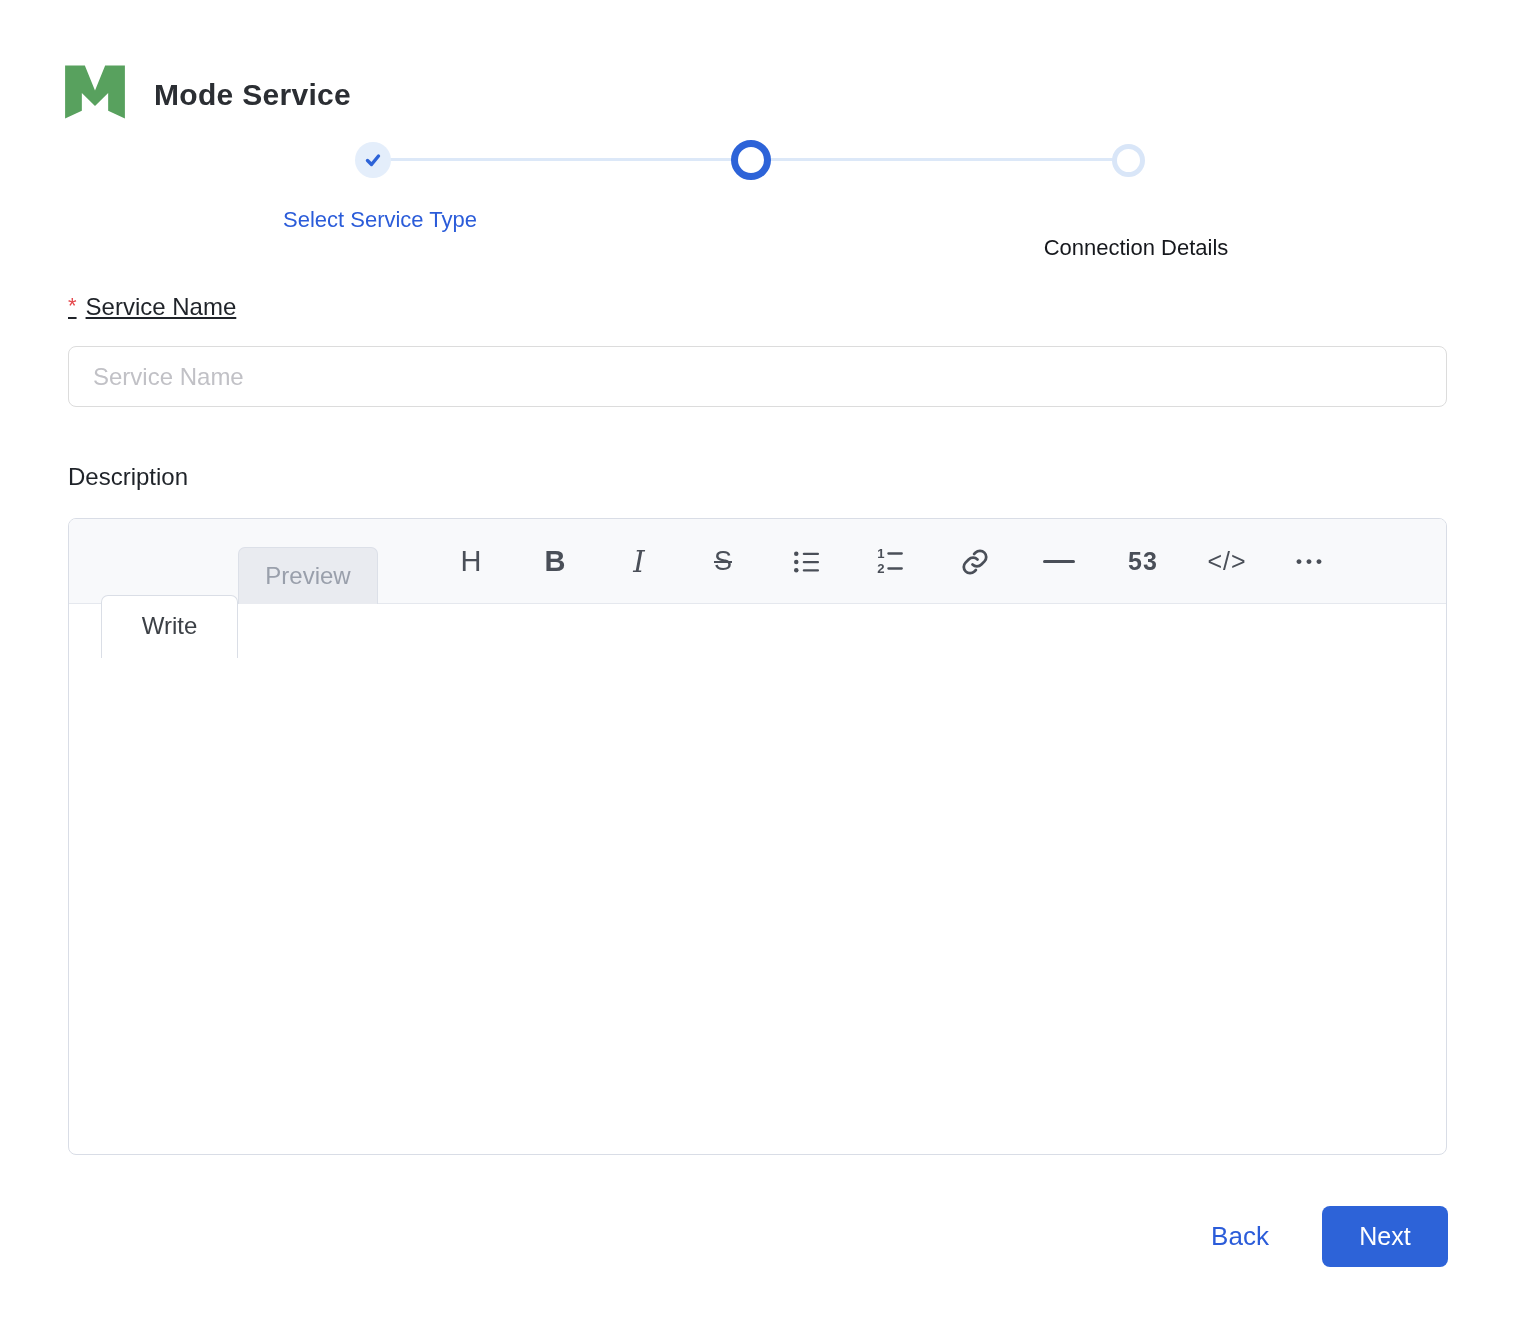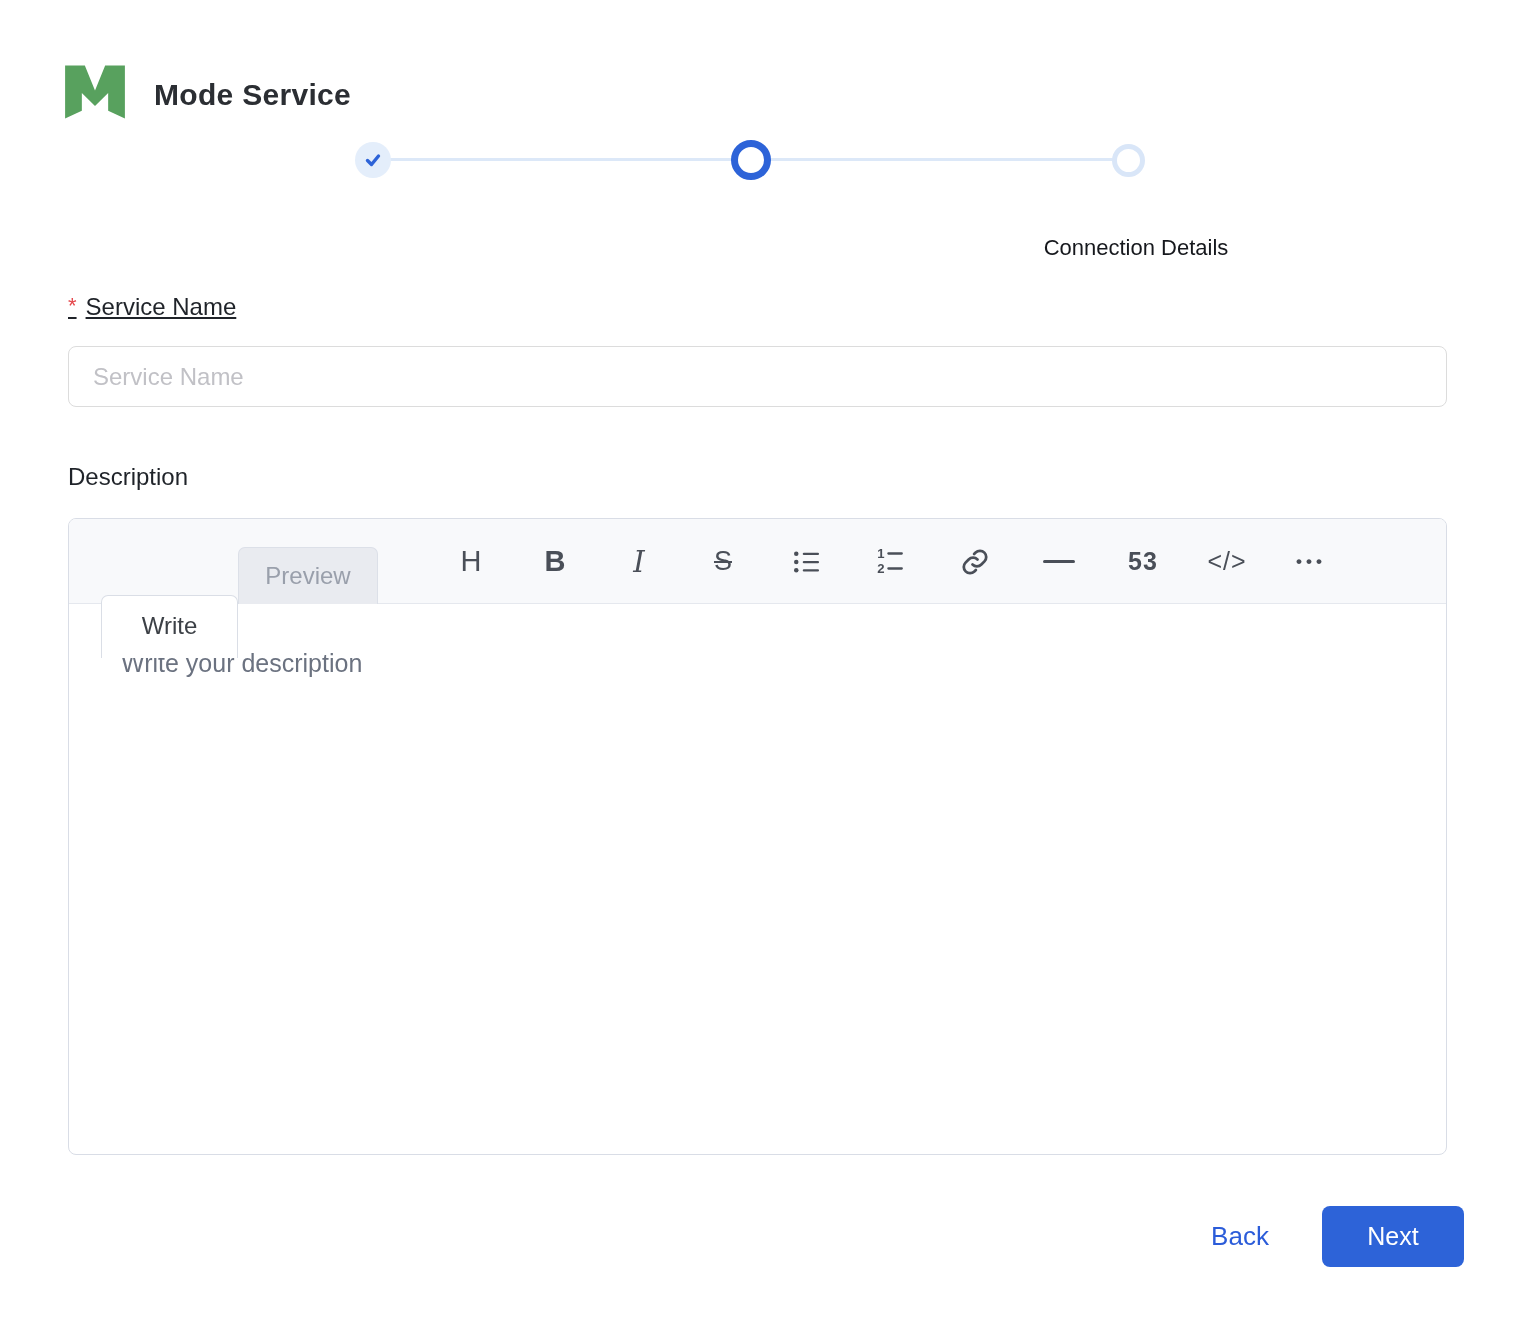--- a/index.html
+++ b/index.html
@@ -91,21 +91,21 @@
     border-radius:0 0 8px 8px;
   }
   .desc-input::placeholder { color:#6b7280; }
   
   .back-link {
     position:absolute; left:1185px; top:1221px; width:110px; text-align:center;
     font-size:26px; line-height:30px; color:#2b5cd9; cursor:pointer; background:none; border:none;
     font-family:"Liberation Sans", sans-serif;
   }
   .next-btn {
-    position:absolute; left:1322px; top:1206px; width:142px; height:61px;
+    position:absolute; left:1322px; top:1206px; width:126px; height:61px;
     background:#2d63d8; color:#ffffff; font-size:25px; border:none;
     border-radius:8px; cursor:pointer; font-family:"Liberation Sans", sans-serif;
   }
 </style>
 </head>
 <body>
 
 <div class="canvas">
 
   <div class="logo">
@@ -118,20 +118,21 @@
   <div class="step-track"></div>
 
   <div class="step-circle done">
     <svg viewBox="0 0 20 20">
       <polyline points="4.5,10.5 8.5,14.5 15.5,6" fill="none" stroke="#2d63d8" stroke-width="3.4" stroke-linecap="round" stroke-linejoin="round"></polyline>
     </svg>
   </div>
   <div class="step-circle active"></div>
   <div class="step-circle upcoming"></div>
 
+  <div class="step-label l1">Select Service Type</div>
   <div class="step-label l3">Connection Details</div>
 
   <div class="field-label svc"><span class="req">*</span><span>Service Name</span></div>
   <input class="svc-input" type="text" placeholder="Service Name" style="">
 
   <div class="field-label desc">Description</div>
 
   <div class="editor">
     <div class="toolbar">
       <div class="tab write">Write</div>
@@ -181,19 +182,18 @@
             <span class="g-quote">53</span>
           </span>
         <span class="tool">
             <span class="g-code">&lt;/&gt;</span>
           </span>
         <span class="tool">
             <span class="g-more">•••</span>
           </span>
       </div>
     </div>
-    <textarea class="desc-input" placeholder="Write your description" style=""></textarea>
   </div>
 
   <button class="back-link">Back</button>
   <button class="next-btn">Next</button>
 
 </div>
 
 </body></html>

